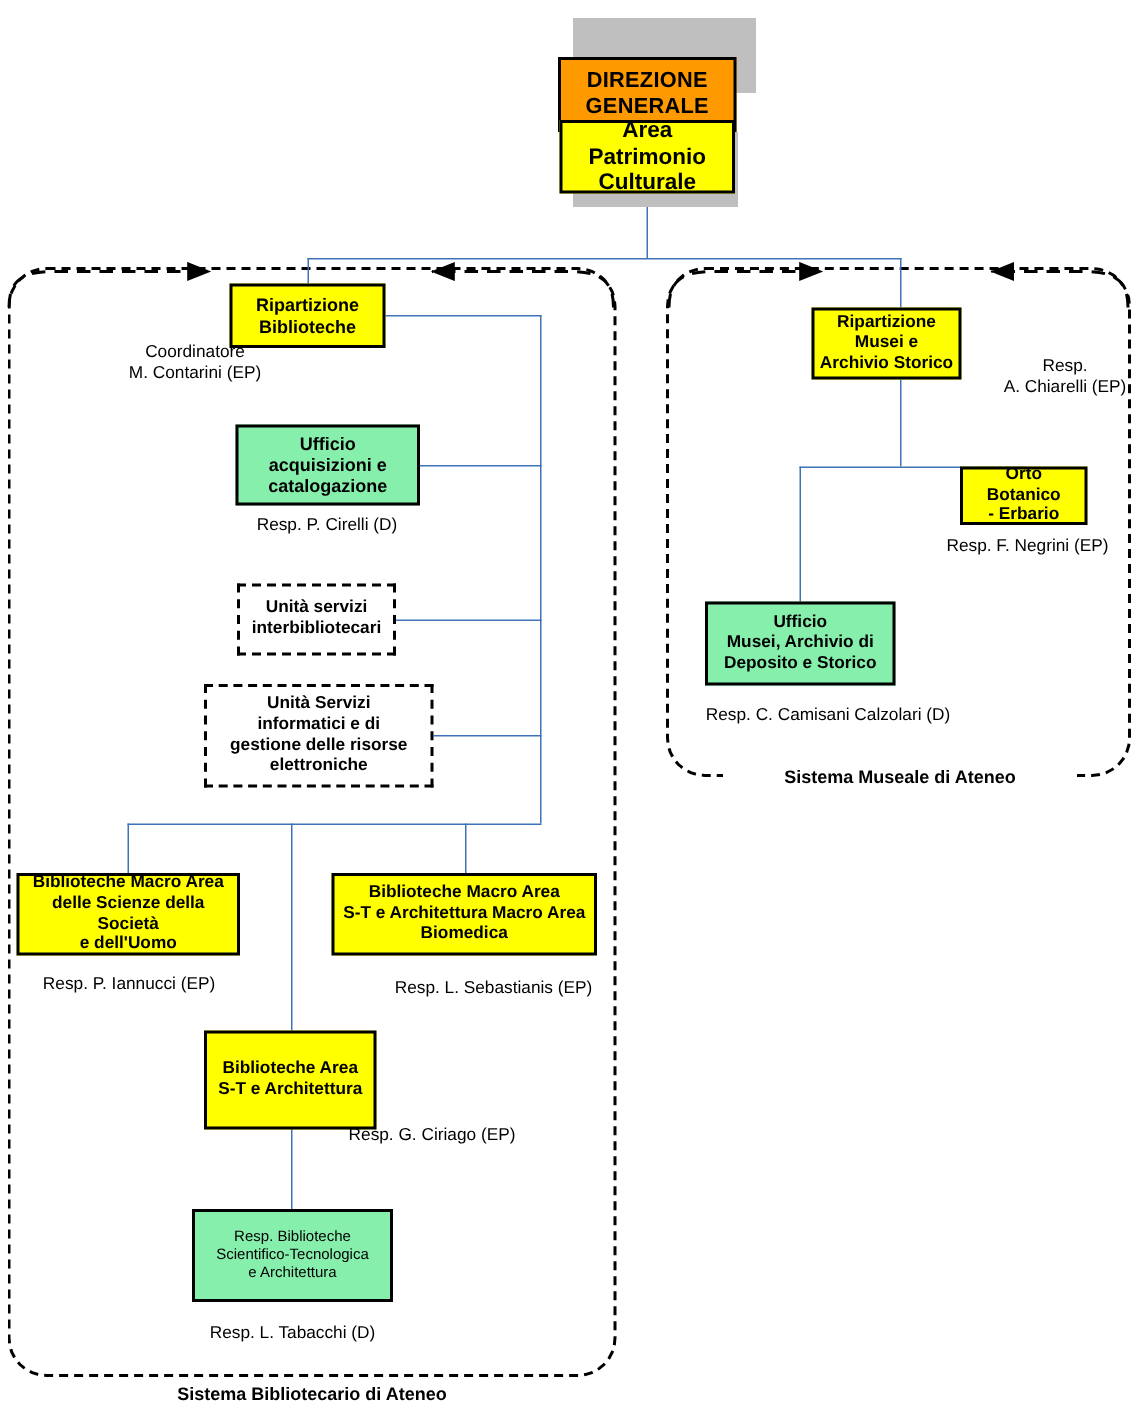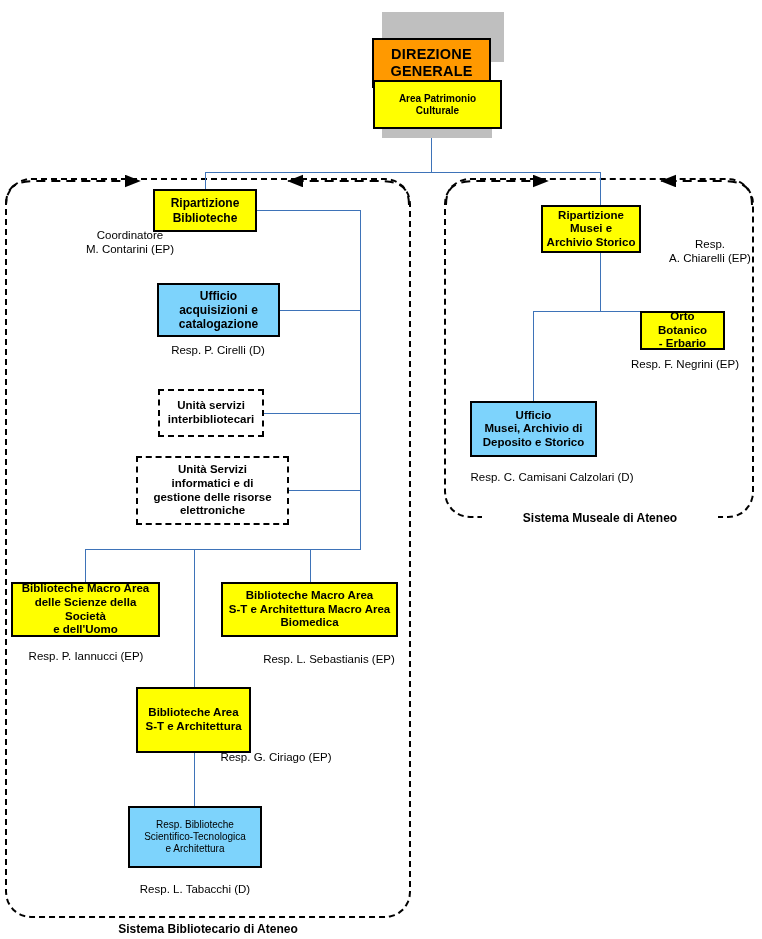--- a/index.html
+++ b/index.html
@@ -16,21 +16,21 @@
     justify-content:center;
     text-align:center;
     font-weight:bold;
     line-height:1.18;
     color:#000;
     z-index:6;
   }
   .node .txt{display:block;white-space:pre-line;padding:0 3px;}
   .orange{background:#FF9900;font-size:14.5px;letter-spacing:.2px;}
   .yellow{background:#FFFF00;}
-  .blue{background:#7dd3fc;}
+  .blue{background:#86efac;}
 
   
   .shadow{
     position:absolute;
     background:#BFBFBF;
     z-index:5;
   }
 
   
   .cap{
@@ -129,21 +129,21 @@
   </svg>
 
   <div class="shadow" style="left:382px;top:12px;width:122px;height:50px;"></div>
   <div class="shadow" style="left:382px;top:88px;width:110px;height:50px;"></div>
 
   <div class="node orange" style="left:372px;top:4px;width:119px;height:50px;margin-top:34px;">
     <span class="txt">DIREZIONE
 GENERALE</span>
   </div>
 
-  <div class="node yellow" style="left:373px;top:80px;width:129px;height:49px;font-size:10px;">
+  <div class="node yellow" style="left:373px;top:80px;width:117px;height:49px;font-size:15px;">
     <span class="txt">Area Patrimonio
 Culturale</span>
   </div>
 
   <div class="node yellow" style="left:153px;top:189px;width:104px;height:43px;font-size:12px;">
     <span class="txt">Ripartizione
 Biblioteche</span>
   </div>
 
   <div class="node blue" style="left:157px;top:283px;width:123px;height:54px;font-size:12px;">
@@ -206,21 +206,21 @@
 
   <div class="cap" style="left:55px;top:228px;width:150px;">Coordinatore
 M. Contarini (EP)</div>
 
   <div class="cap" style="left:143px;top:343px;width:150px;">Resp. P. Cirelli  (D)</div>
 
   <div class="cap" style="left:11px;top:649px;width:150px;">Resp. P. Iannucci  (EP)</div>
 
   <div class="cap" style="left:244px;top:652px;width:170px;">Resp. L. Sebastianis   (EP)</div>
 
-  <div class="cap" style="left:196px;top:750px;width:160px;">Resp. G. Ciriago  (EP)</div>
+  <div class="cap" style="left:208px;top:750px;width:160px;">Resp. G. Ciriago  (EP)</div>
 
   <div class="cap" style="left:120px;top:882px;width:150px;">Resp. L. Tabacchi (D)</div>
 
   <div class="cap" style="left:645px;top:237px;width:130px;">Resp.
 A. Chiarelli (EP)</div>
 
   <div class="cap" style="left:615px;top:357px;width:140px;">Resp. F. Negrini (EP)</div>
 
   <div class="cap bold" style="left:78px;top:922px;width:260px;">Sistema Bibliotecario di Ateneo</div>
 

